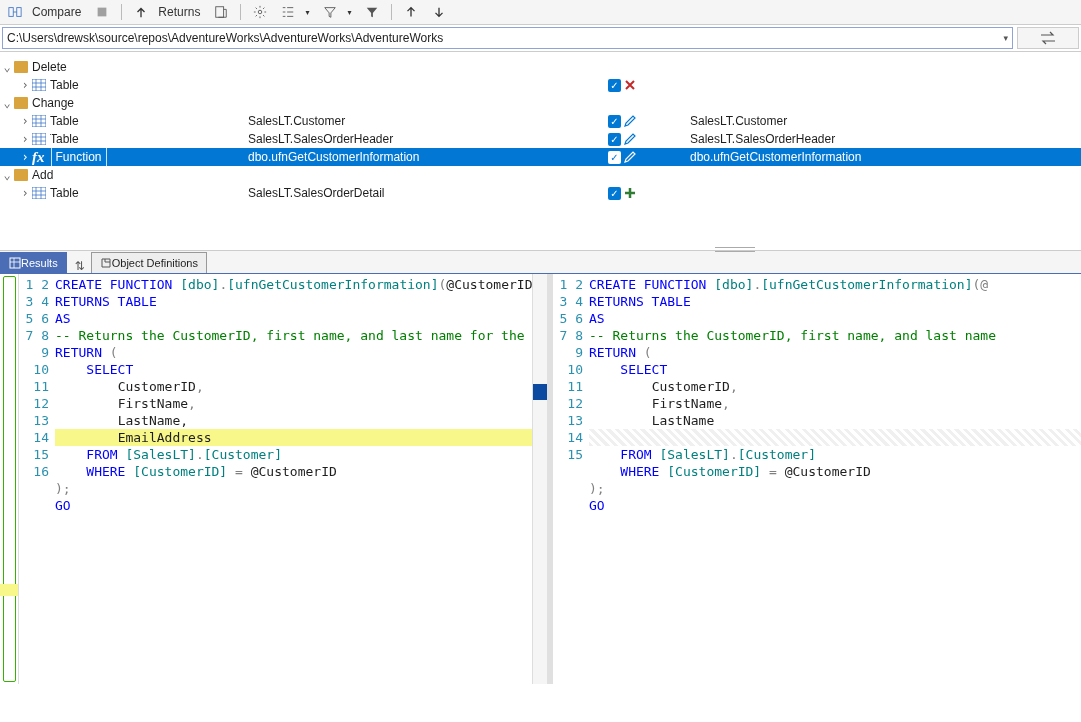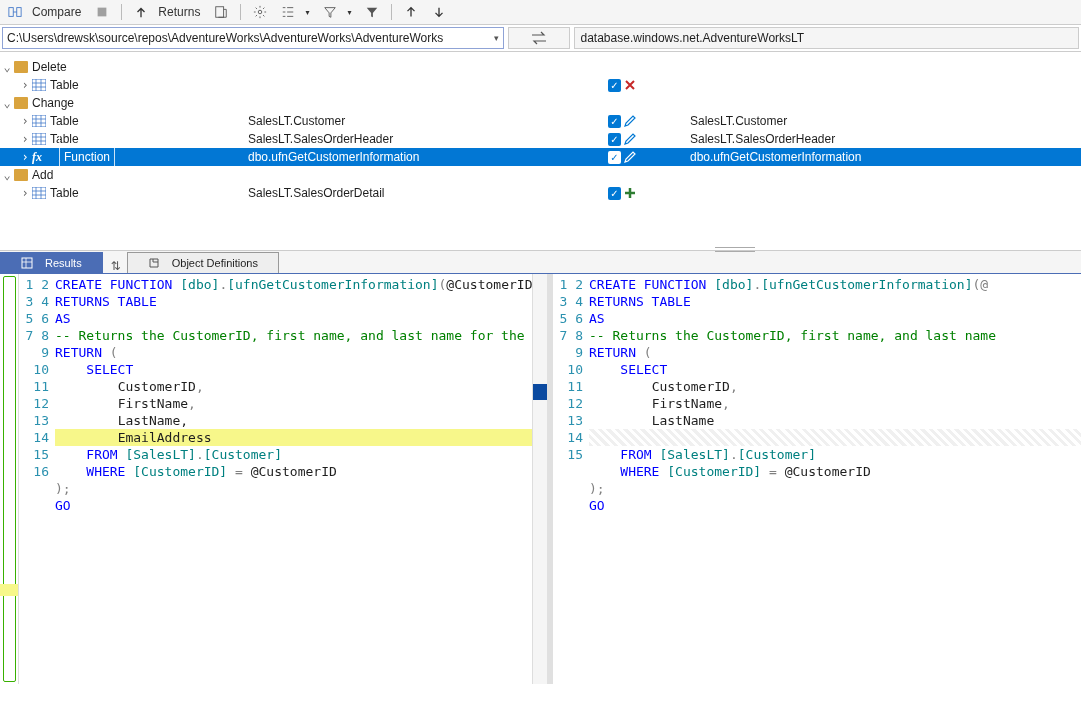--- a/index.html
+++ b/index.html
@@ -11,29 +11,29 @@
 .path-left{flex:1;display:flex;align-items:center;border:1px solid #8fa3d6;margin:2px;padding:0 4px;background:#fff;justify-content:space-between}
 .path-center{width:60px;display:flex;align-items:center;justify-content:center;border:1px solid #ccc;margin:2px 2px;background:#f5f5f5}
 .path-right{flex:1;display:flex;align-items:center;border:1px solid #ccc;margin:2px;padding:0 6px;background:#f5f5f5}
 .diff-tree{border-bottom:1px solid #ccc;background:#fff;padding-top:6px}
 .tree-row{display:flex;align-items:center;height:18px;font-size:12px;position:relative}
 .tree-row.selected{background:#0277d4;color:#fff}
 .exp{width:14px;text-align:center;font-family:monospace;color:#666;cursor:pointer}
 .tree-row.selected .exp{color:#fff}
 .folder{width:14px;height:12px;background:#d9a33e;border-radius:1px;margin-right:4px}
 .tbl-ico{width:14px;height:12px;display:inline-block;margin-right:4px}
-.fx{font-style:italic;font-weight:bold;font-family:Georgia,serif;margin-right:17px;font-size:12px}
+.fx{font-style:italic;font-weight:bold;font-family:Georgia,serif;margin-right:6px;font-size:15px}
 .col-left{width:230px;display:flex;align-items:center;overflow:hidden}
 .col-mid{width:360px;overflow:hidden;white-space:nowrap}
 .col-actions{width:60px;display:flex;align-items:center;gap:2px;justify-content:flex-start}
 .col-right{flex:1;padding-left:22px;white-space:nowrap}
 .chk{width:13px;height:13px;background:#0078d4;border-radius:2px;display:inline-flex;align-items:center;justify-content:center;color:#fff;font-size:10px}
 .tree-row.selected .chk{background:#fff;color:#0277d4}
 .tabs-bar{height:22px;display:flex;align-items:flex-end;border-bottom:1px solid #4b6db5;background:#f5f5f5;position:relative}
-.tab{height:20px;border:1px solid #999;border-bottom:none;padding:0 20px;display:flex;align-items:center;gap:12px;background:#eee;margin-right:2px;font-size:11px;cursor:pointer}
+.tab{height:20px;border:1px solid #999;border-bottom:none;padding:0 8px;display:flex;align-items:center;gap:0;background:#eee;margin-right:2px;font-size:11px;cursor:pointer}
 .tab.active{background:#4b6db5;color:#fff;border-color:#4b6db5}
 .swap{margin:0 6px;color:#555;cursor:pointer}
 .diff-panes{display:flex;height:410px}
 .gutter-strip{width:18px;background:#fff;position:relative;border-right:1px solid #ddd}
 .gutter-outline{position:absolute;left:3px;top:2px;bottom:2px;width:11px;border:1px solid #38b000;border-radius:2px}
 .highlight-marker{position:absolute;left:0;width:18px;height:12px;background:#f7f78a}
 .pane{flex:1;display:flex;overflow:hidden;position:relative;font-family:Consolas,monospace;font-size:13px}
 .pane + .divider{width:6px;background:#e0e0e0;cursor:col-resize}
 .ln-col{width:30px;text-align:right;padding-right:6px;color:#2b91af;user-select:none;line-height:17px;padding-top:2px}
 .code-col{flex:1;white-space:pre;line-height:17px;padding-top:2px;overflow:hidden}
@@ -118,23 +118,20 @@
 
 <div class="pathbar">
   <div class="path-left">
     <span>C:\Users\drewsk\source\repos\AdventureWorks\AdventureWorks\AdventureWorks</span>
     <span style="font-size:9px;color:#555">▾</span>
   </div>
   <div class="path-center">
     <svg width="18" height="14" viewBox="0 0 18 14">
         <path d="M2 4h12l-3-3M16 10H4l3 3" fill="none" stroke="#555" stroke-width="1.2"></path>
       </svg>
-  </div>
-  <div class="path-right">
-    <span>database.windows.net.AdventureWorksLT</span>
   </div>
 </div>
 
 <div class="diff-tree">
 
   <div class="tree-row">
     <span class="exp">⌄</span>
     <span class="folder"></span>
     <span>Delete</span>
   </div>

